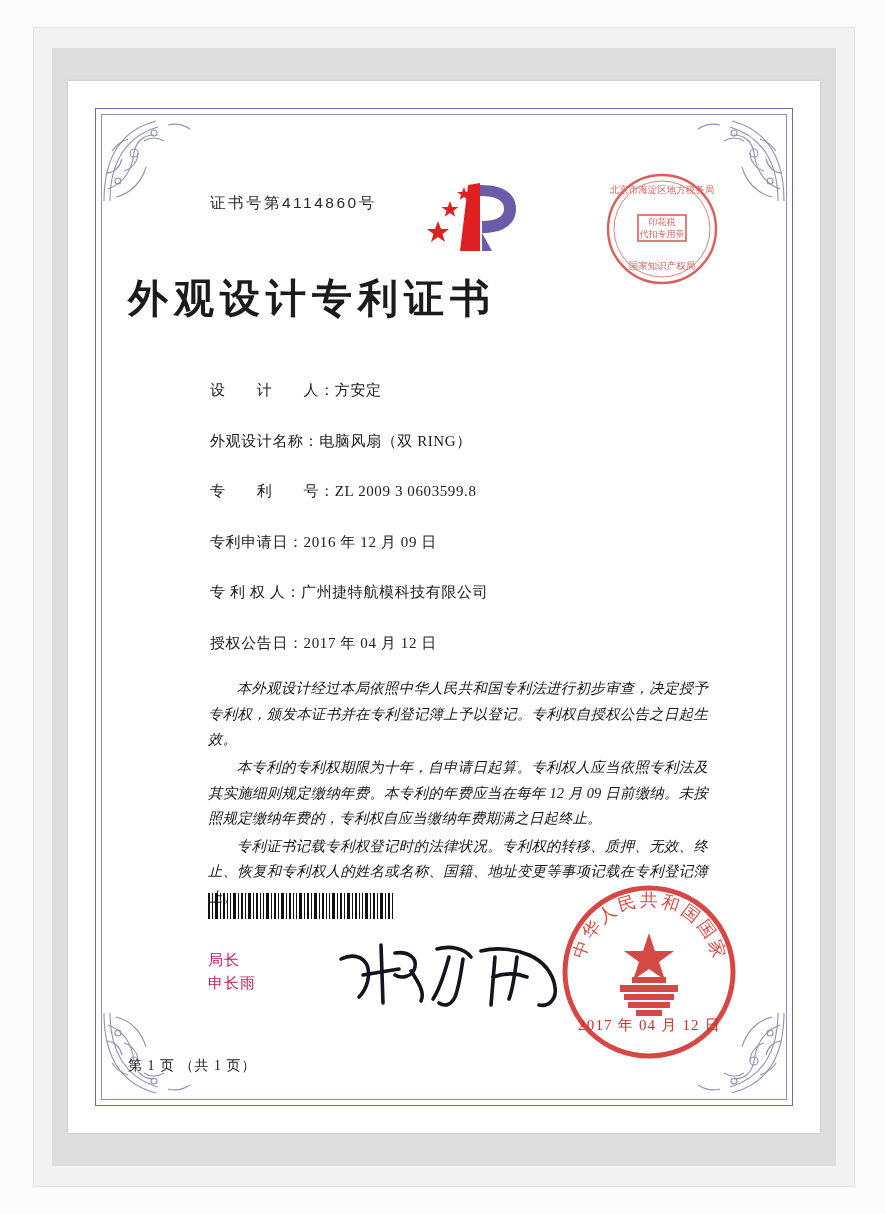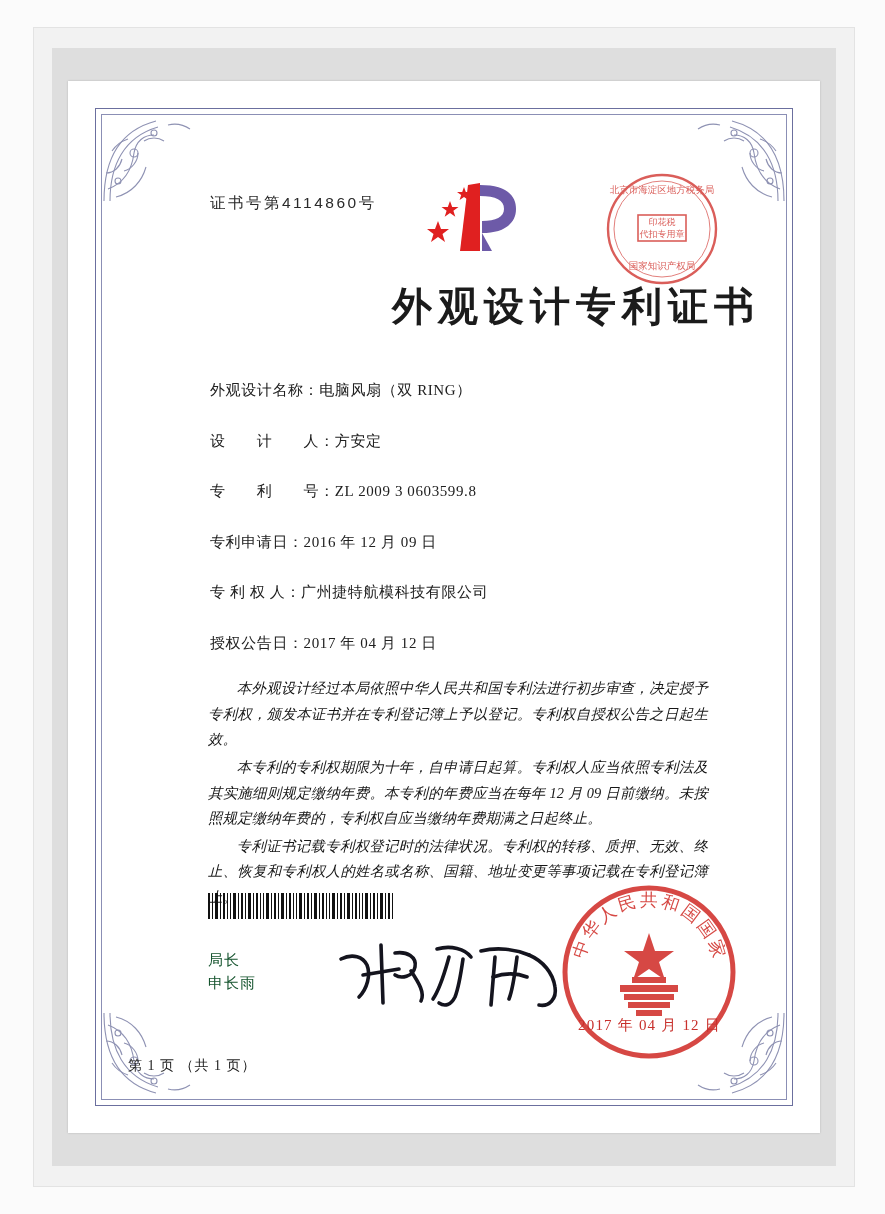--- a/index.html
+++ b/index.html
@@ -124,22 +124,22 @@
     right: 38px;
     top: 38px;
     width: 120px;
     height: 120px;
   }
 
   .main-title {
     position: absolute;
     left: 0;
     right: 0;
-    top: 148px;
-    text-align: right;
+    top: 140px;
+    text-align: left;
     font-size: 40px;
     font-weight: bold;
     letter-spacing: 6px;
     color: #1b1b1b;
     font-family: "DejaVu Serif", serif;
   }
 
   .fields {
     position: absolute;
     left: 82px;
@@ -189,21 +189,21 @@
     width: 186px;
     height: 26px;
   }
 
   .signature-block {
     position: absolute;
     left: 80px;
     top: 818px;
     font-size: 15px;
     line-height: 1.55;
-    color: #14532d;
+    color: #be185d;
     letter-spacing: 1px;
   }
 
   .handwriting {
     position: absolute;
     left: 205px;
     top: 800px;
     width: 250px;
     height: 86px;
   }
@@ -355,24 +355,24 @@
             <text x="60" y="24" font-size="9.5" fill="#d23b36" text-anchor="middle" font-family="'Liberation Serif',serif">北京市海淀区地方税务局</text>
             <text x="60" y="100" font-size="9.5" fill="#d23b36" text-anchor="middle" font-family="'Liberation Serif',serif">国家知识产权局</text>
           </g>
         </svg>
       </div>
 
       <div class="main-title">外观设计专利证书</div>
 
       <div class="fields">
         <div class="field-row">
-          <span class="field-label">外观设计名称：</span><span class="field-value">电脑风扇（双 RING）</span>
+          <span class="field-label">设　　计　　人：</span><span class="field-value">方安定</span>
         </div>
         <div class="field-row">
-          <span class="field-label">设　　计　　人：</span><span class="field-value">方安定</span>
+          <span class="field-label">外观设计名称：</span><span class="field-value">电脑风扇（双 RING）</span>
         </div>
         <div class="field-row">
           <span class="field-label">专　　利　　号：</span><span class="field-value">ZL 2009 3 0603599.8</span>
         </div>
         <div class="field-row">
           <span class="field-label">专利申请日：</span><span class="field-value">2016 年 12 月 09 日</span>
         </div>
         <div class="field-row">
           <span class="field-label">专 利 权 人：</span><span class="field-value">广州捷特航模科技有限公司</span>
         </div>

